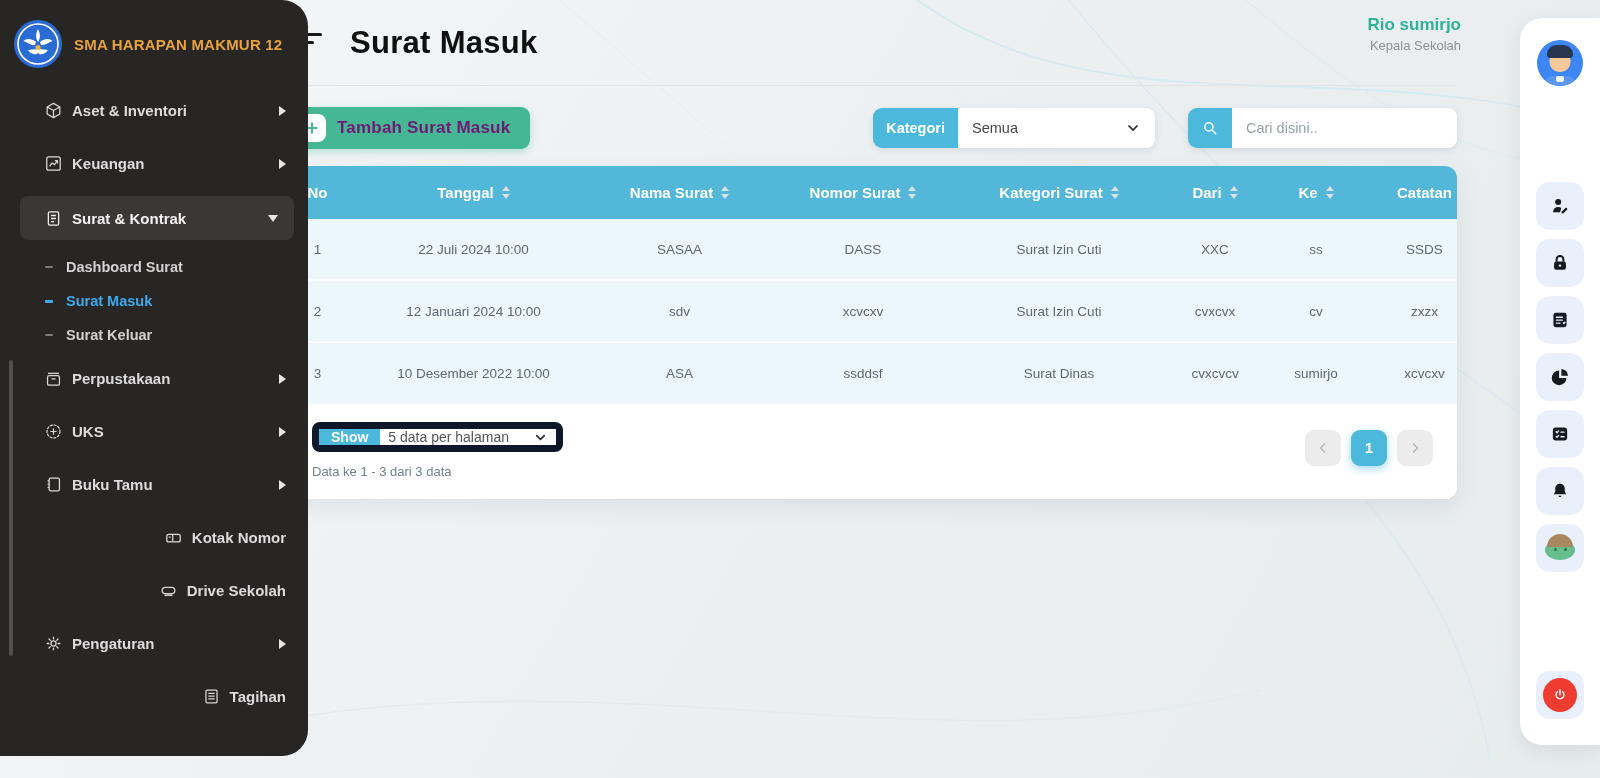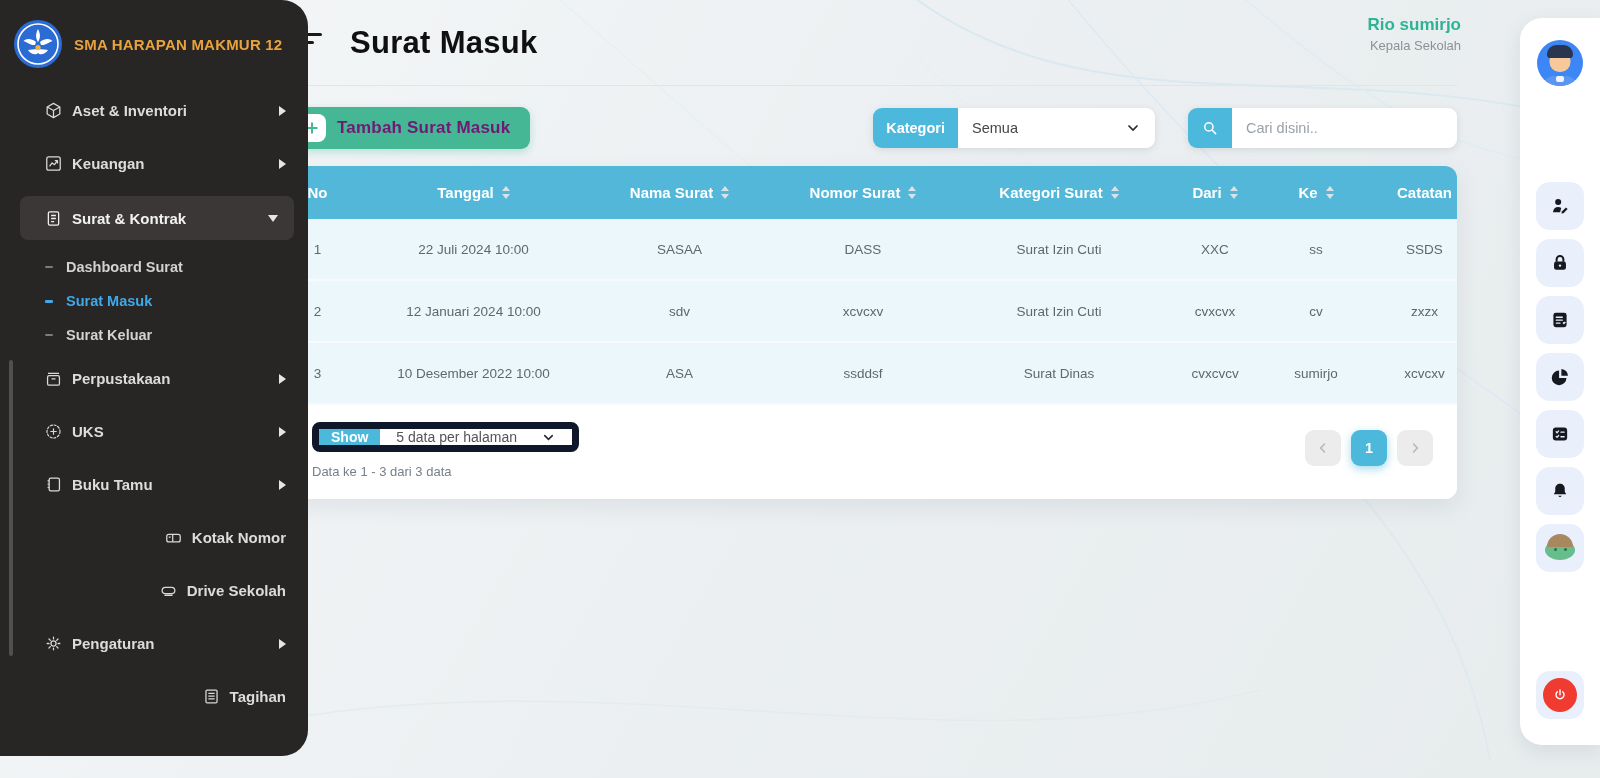--- a/index.html
+++ b/index.html
@@ -94,21 +94,21 @@
     align-items:center; justify-content:center; cursor:pointer; }
   .act.view { background:#6b6868; box-shadow:0 2px 5px rgba(0,0,0,.2); }
   .act.edit { background:#4cb8dc; box-shadow:0 2px 5px rgba(76,184,220,.4); }
   .act.del  { background:#ee5c5c; box-shadow:0 2px 5px rgba(238,92,92,.4); }
 
   .tfoot { background:#fff; padding:17px 24px 20px 22px; position:relative; }
   .show-group { display:flex; align-items:center; height:30px; width:fit-content;
     border:7px solid #0f172a; border-radius:8px; overflow:hidden; }
   .show-chip { background:#4cb8dc; color:#fff; font-size:14px; font-weight:bold;
     display:flex; align-items:center; padding:0 12px; }
-  .show-select { display:flex; align-items:center; gap:24px; padding:0 16px;
+  .show-select { display:flex; align-items:center; gap:24px; padding:0 8px;
     font-size:14px; color:#555; cursor:pointer; background:#fff; }
   .summary { margin-top:12px; font-size:13px; color:#75808a; }
   .pager { position:absolute; right:24px; top:25px; display:flex; gap:10px; }
   .pg { width:36px; height:36px; border-radius:9px; display:flex; align-items:center;
     justify-content:center; font-size:14.5px; cursor:pointer; border:none; }
   .pg.nav { background:#ececec; }
   .pg.active { background:#4cb8dc; color:#fff; font-weight:bold;
     box-shadow:0 3px 9px rgba(76,184,220,.5); }
 
   

